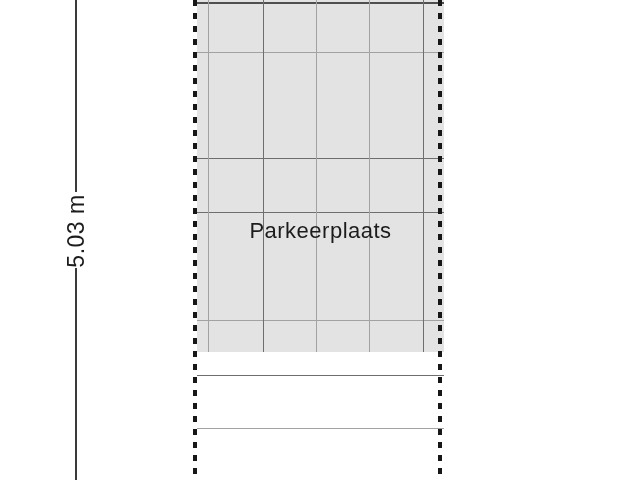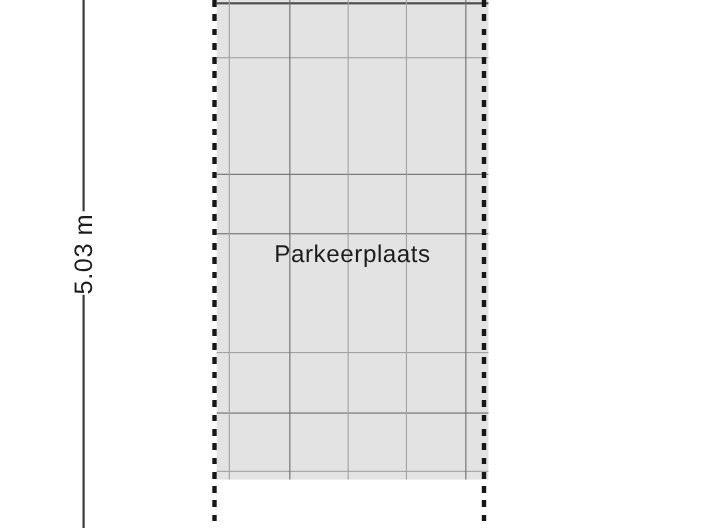--- a/index.html
+++ b/index.html
@@ -35,21 +35,21 @@
     color: var(--text, #1c1c1c);
     white-space: nowrap;
   }
 
   
   .parking-area {
     position: absolute;
     left: 197px;
     top: 0;
     width: 247px;
-    height: 436px;
+    height: 352px;
     background: var(--area-fill, #e3e3e3);
   }
   .grid-line { position: absolute; }
   .grid-line.h { left: 0; right: 0; height: 1px; }
   .grid-line.v { top: 0; bottom: 0; width: 1px; }
   .grid-line.light { background: var(--grid-line-light, #a2a2a2); }
   .grid-line.dark  { background: var(--grid-line-dark, #6e6e6e); }
   .grid-line.edge  { background: var(--area-top-edge, #4f4f4f); height: 2px; }
 
   .room-label {

